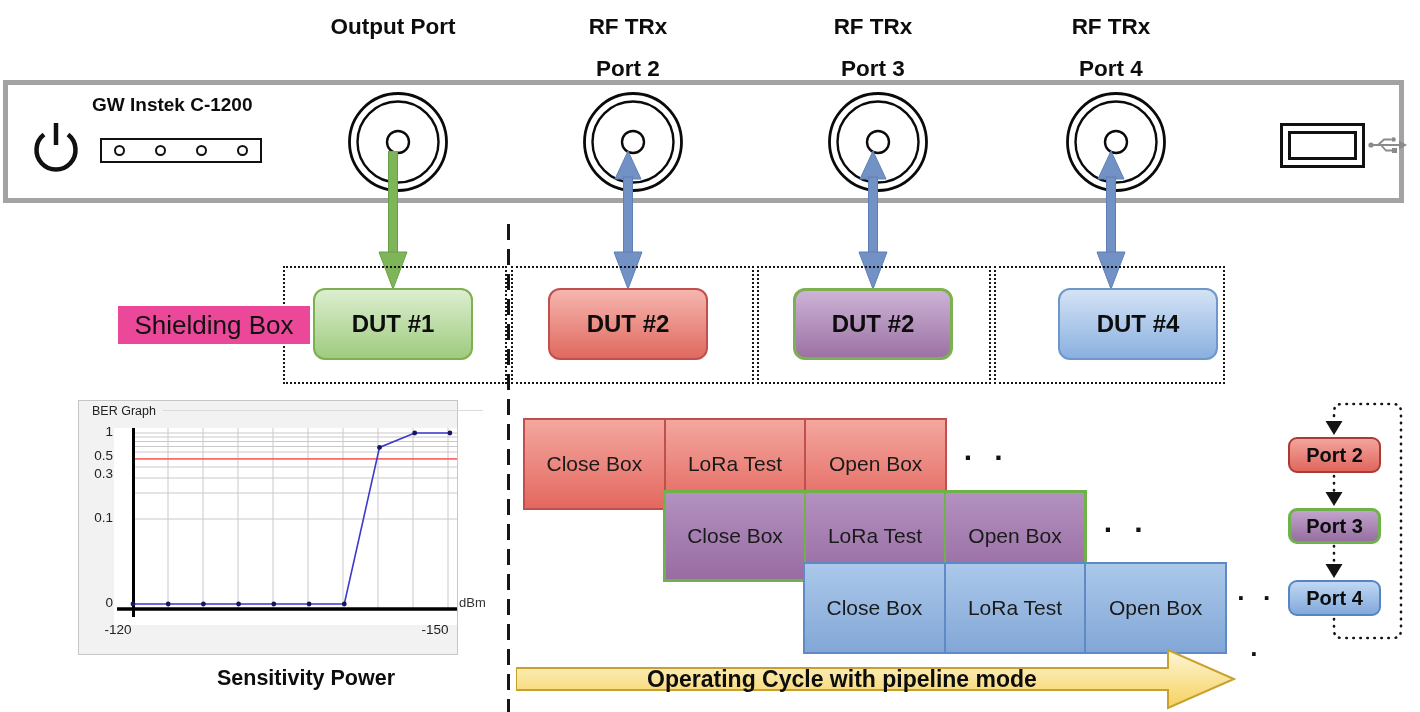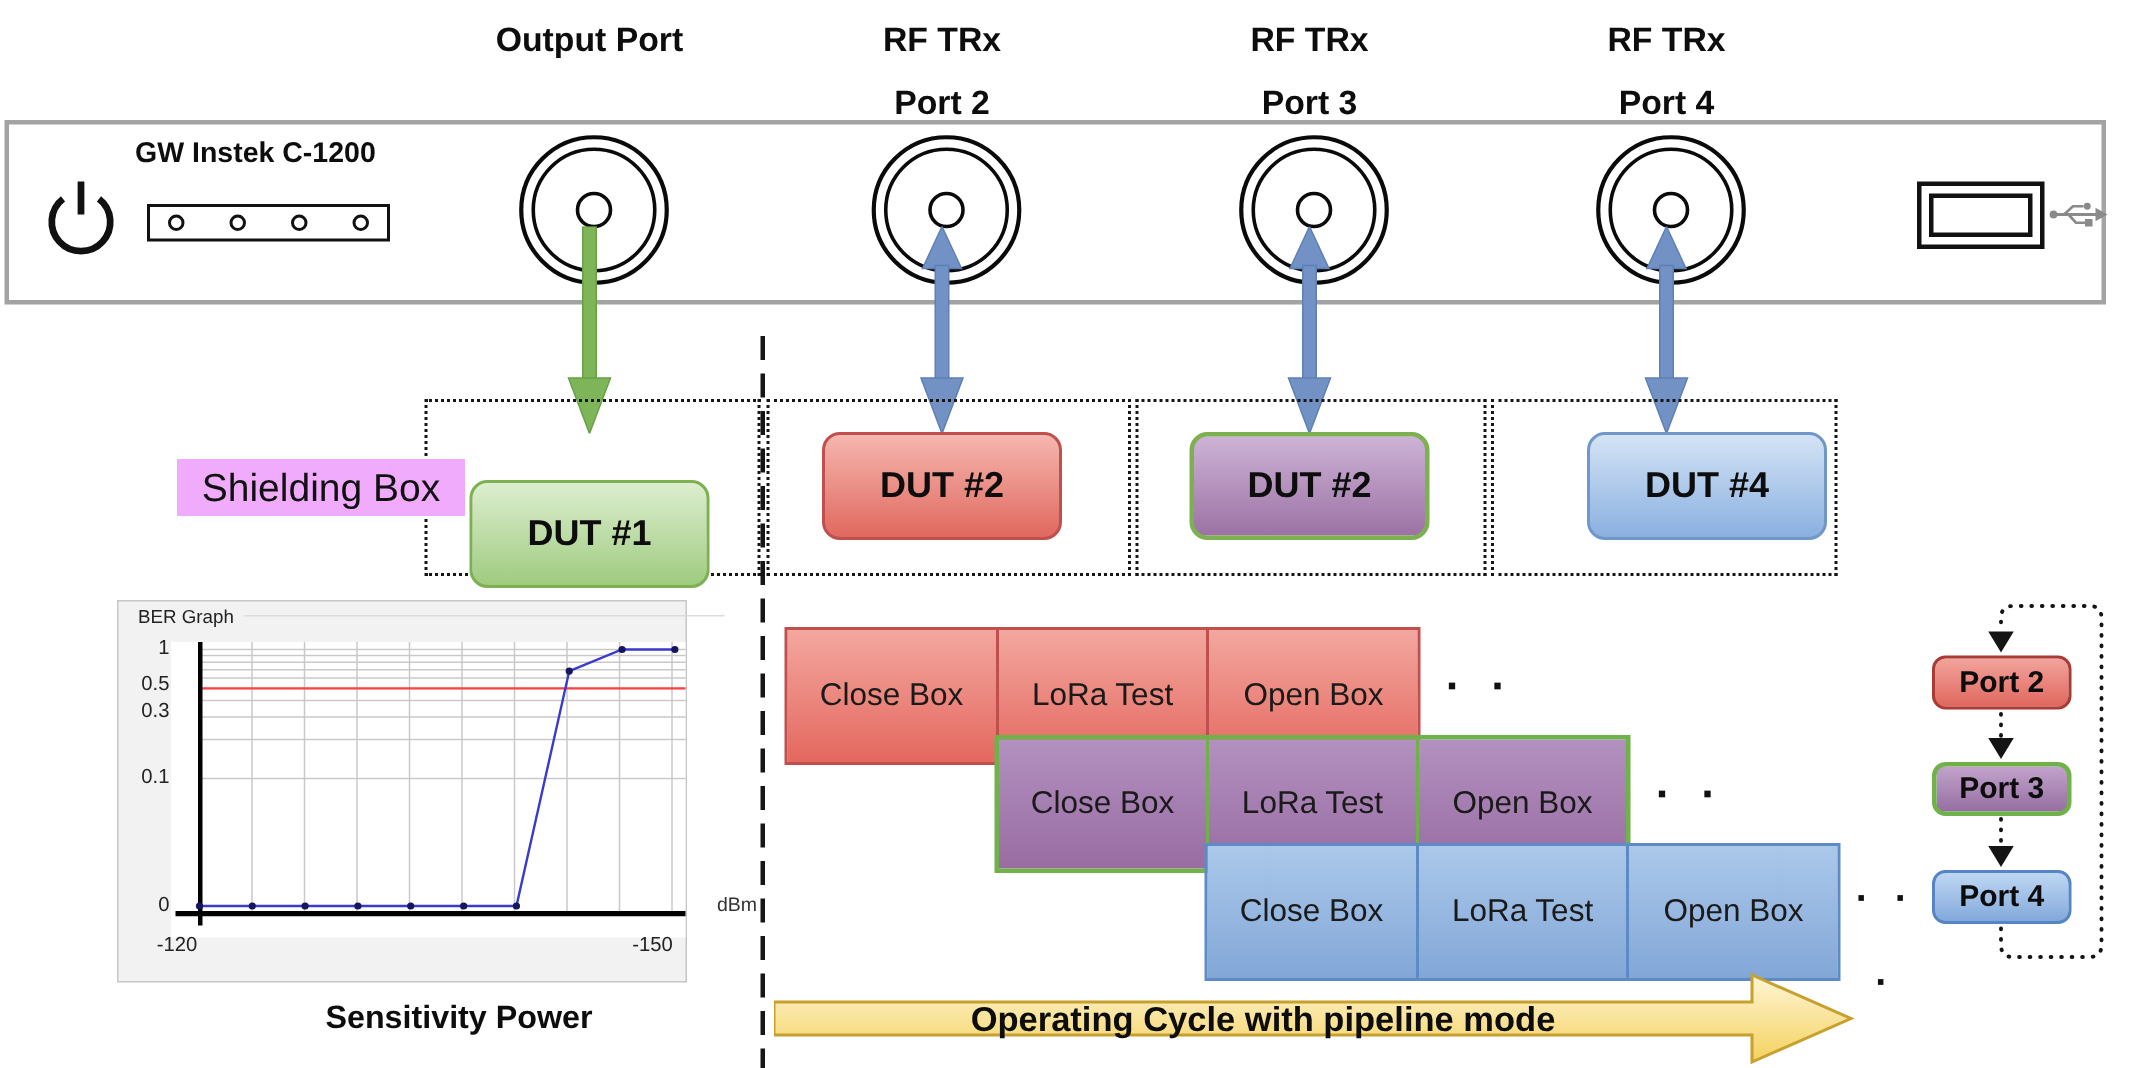--- a/index.html
+++ b/index.html
@@ -9,50 +9,50 @@
     font-family:"Liberation Sans",sans-serif;color:#111;
   }
   .abs{position:absolute;}
 
   
   .plabel{position:absolute;top:6px;width:220px;text-align:center;
     font-weight:bold;font-size:22.5px;line-height:42px;color:#0d0d0d;}
 
   
   .panel{position:absolute;left:3px;top:80px;width:1401px;height:123px;
-    border:3px solid #a3a3a3;background:#fff;}
+    border:5px solid #a3a3a3;background:#fff;}
   .model{position:absolute;left:84px;top:9px;font-weight:bold;font-size:19px;color:#0d0d0d;}
   .ledstrip{position:absolute;left:92px;top:53px;width:162px;height:25px;
     border:2.5px solid #111;display:flex;align-items:center;justify-content:space-between;
     padding:0 12px;background:#fff;}
   .led{width:11px;height:11px;border:2.5px solid #111;border-radius:50%;background:#fff;}
   .usb-outer{position:absolute;left:1272px;top:38px;width:85px;height:45px;border:3px solid #111;background:#fff;}
   .usb-inner{position:absolute;left:5px;top:5px;right:5px;bottom:5px;border:3px solid #111;}
 
   
   .shieldrect{position:absolute;top:266px;height:118px;border:2.5px dotted #161616;}
-  .shieldlabel{position:absolute;left:118px;top:306px;width:192px;height:38px;background:#f0abfc;
+  .shieldlabel{position:absolute;left:118px;top:306px;width:192px;height:38px;background:#ec4899;
     font-size:26px;line-height:38px;text-align:center;color:#111;}
   .dut{position:absolute;top:288px;width:160px;height:72px;border-radius:12px;
     display:flex;align-items:center;justify-content:center;
     font-weight:bold;font-size:24px;color:#0d0d0d;}
-  .dut-green {background:linear-gradient(#DCEECF,#9FCB7F);border:2.5px solid #7CB050;margin-top:32px;}
+  .dut-green {background:linear-gradient(#DCEECF,#9FCB7F);border:2.5px solid #7CB050;}
   .dut-red   {background:linear-gradient(#F5B6AF,#E0695F);border:2.5px solid #C0504D;}
   .dut-purple{background:linear-gradient(#CDB3D6,#9C72A4);border:3px solid #7CB050;}
   .dut-blue  {background:linear-gradient(#D4E3F5,#8AB0E0);border:2.5px solid #6F97CA;}
 
   
   .chartpanel{position:absolute;left:78px;top:400px;width:380px;height:255px;
     background:#F2F2F2;border:1px solid #C6C6C6;}
   .charttitle{position:absolute;left:10px;top:3px;font-size:12.5px;color:#222;
     background:#F2F2F2;padding:0 3px;z-index:2;}
   .titleline{position:absolute;left:84px;top:9px;width:320px;height:1px;background:#DBDBDB;}
   .ytick{position:absolute;left:0;width:34px;text-align:right;font-size:13.5px;color:#222;}
   .xtick{position:absolute;top:221px;width:44px;text-align:center;font-size:13.5px;color:#222;}
-  .xunit{position:absolute;left:399px;top:194px;font-size:13px;color:#333;}
+  .xunit{position:absolute;left:380px;top:194px;font-size:13px;color:#333;}
   .caption{position:absolute;left:156px;top:666px;width:300px;text-align:center;
     font-weight:bold;font-size:21.5px;color:#0d0d0d;}
 
   
   .prow{position:absolute;width:424px;height:92px;display:flex;}
   .prow .pcell{flex:1;display:flex;align-items:center;justify-content:center;
     font-size:21px;color:#1a1a1a;}
   .prow .pcell.bold{font-weight:normal;}
   .row-red {border:2px solid #C0504D;background:linear-gradient(#F3A79F,#E4685F);}
   .row-red .pcell + .pcell{border-left:2px solid #C0504D;}

